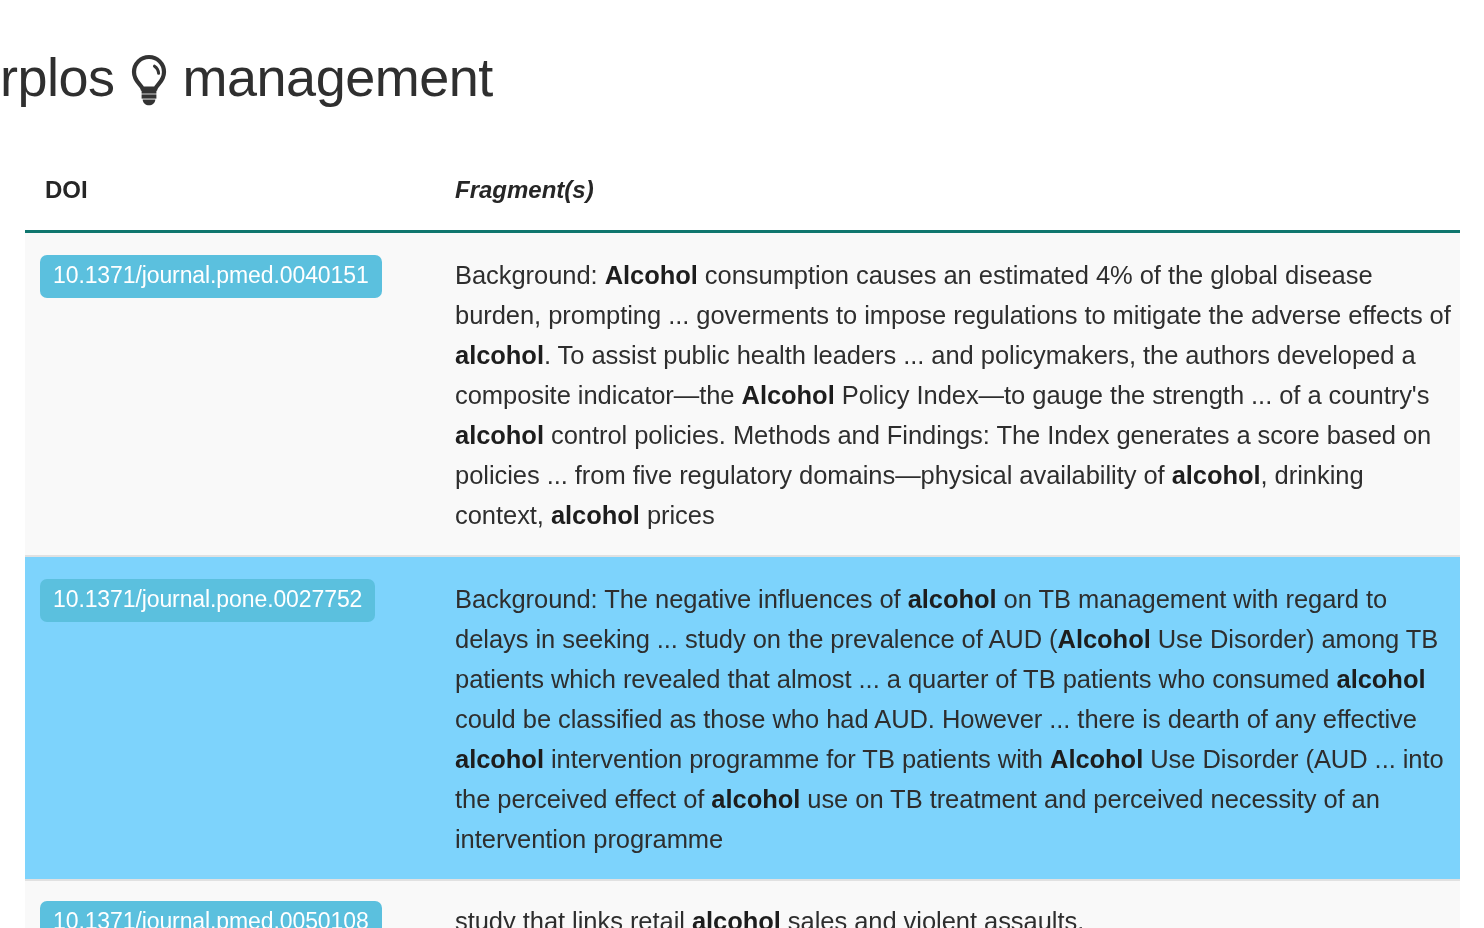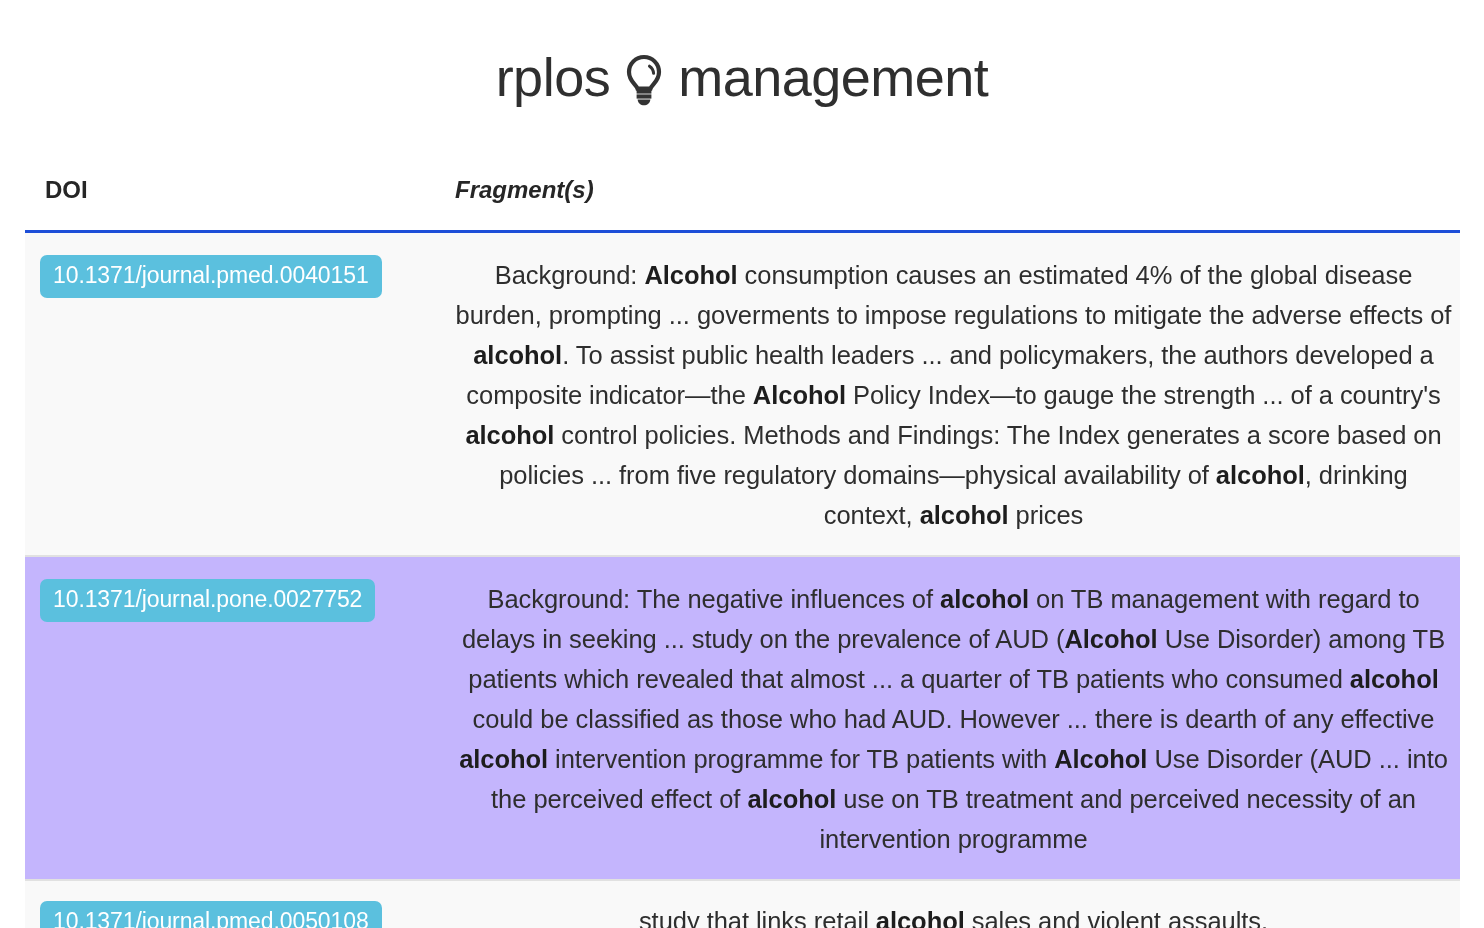--- a/index.html
+++ b/index.html
@@ -17,21 +17,21 @@
 
   .page {
     position: relative;
     width: 1484px;
     height: 928px;
     box-sizing: border-box;
   }
 
   
   .title-bar {
-    text-align: center;
+    text-align: left;
     padding-top: 8px;
     padding-bottom: 4px;
   }
   .title {
     font-size: 54px;
     font-weight: 400;
     letter-spacing: -0.5px;
     color: #2f2f2f;
     line-height: 1.25;
     display: inline-flex;
@@ -61,38 +61,38 @@
   }
   table.hl-table col.c-doi { width: 415px; }
   table.hl-table col.c-frag { width: 1020px; }
 
   thead th {
     text-align: left;
     font-size: 24px;
     font-weight: 700;
     color: #262626;
     padding: 24px 0 26px 0;
-    border-bottom: 3px solid #1d4ed8;
+    border-bottom: 3px solid #0f766e;
     vertical-align: bottom;
   }
   thead th.th-doi { padding-left: 20px; }
   thead th.th-frag { padding-left: 15px; font-style: italic; }
 
   tbody tr {
     border-bottom: 2px solid #e1e1e1;
   }
   tbody tr.odd  { background: #f9f9f9; }
-  tbody tr.even { background: #c4b5fd; }
+  tbody tr.even { background: #7dd3fc; }
 
   tbody td {
     vertical-align: top;
     padding: 22px 0 20px 0;
   }
   tbody td.doi-cell  { padding-left: 15px; }
-  tbody td.frag-cell { padding-left: 15px; padding-right: 8px; text-align: center; }
+  tbody td.frag-cell { padding-left: 15px; padding-right: 8px; }
 
   .doi-badge {
     display: inline-block;
     background: #5bc0de;
     color: #ffffff;
     font-size: 23px;
     line-height: 1;
     padding: 9px 13px 11px 13px;
     border-radius: 7px;
     white-space: nowrap;

